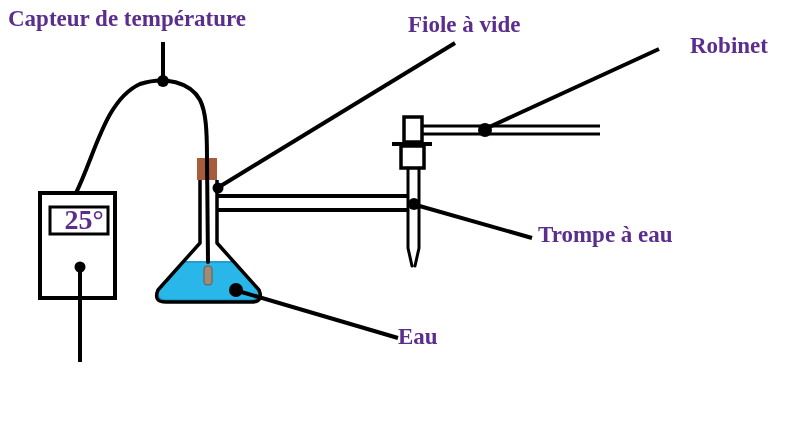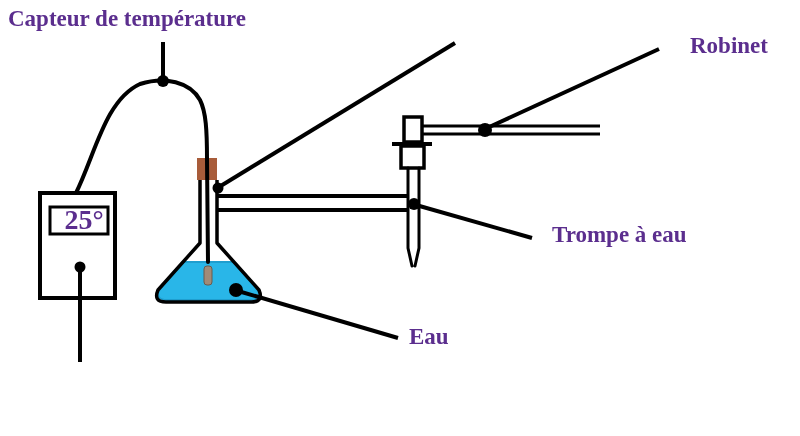--- a/index.html
+++ b/index.html
@@ -72,22 +72,23 @@
 
     <line x1="416" y1="205" x2="532" y2="238" stroke="#000000" stroke-width="4"></line>
     <circle cx="414" cy="204" r="6" fill="#000000"></circle>
 
     <line x1="238" y1="291" x2="398" y2="338" stroke="#000000" stroke-width="4"></line>
     <circle cx="236" cy="290" r="7" fill="#000000"></circle>
   </svg>
 
   <div class="label" style="left:8px;top:6px;">Capteur de température</div>
 
+  <div class="label" style="left:408px;top:12px;">Fiole à vide</div>
 
   <div class="label" style="left:664px;top:33px;margin-left:26px;">Robinet</div>
 
-  <div class="label" style="left:552px;top:222px;">Trompe à eau</div>
+  <div class="label" style="left:538px;top:222px;">Trompe à eau</div>
 
-  <div class="label" style="left:409px;top:324px;">Eau</div>
+  <div class="label" style="left:398px;top:324px;">Eau</div>
 
 
   <div class="display-value">25°</div>
 </div>
 
 </body></html>

